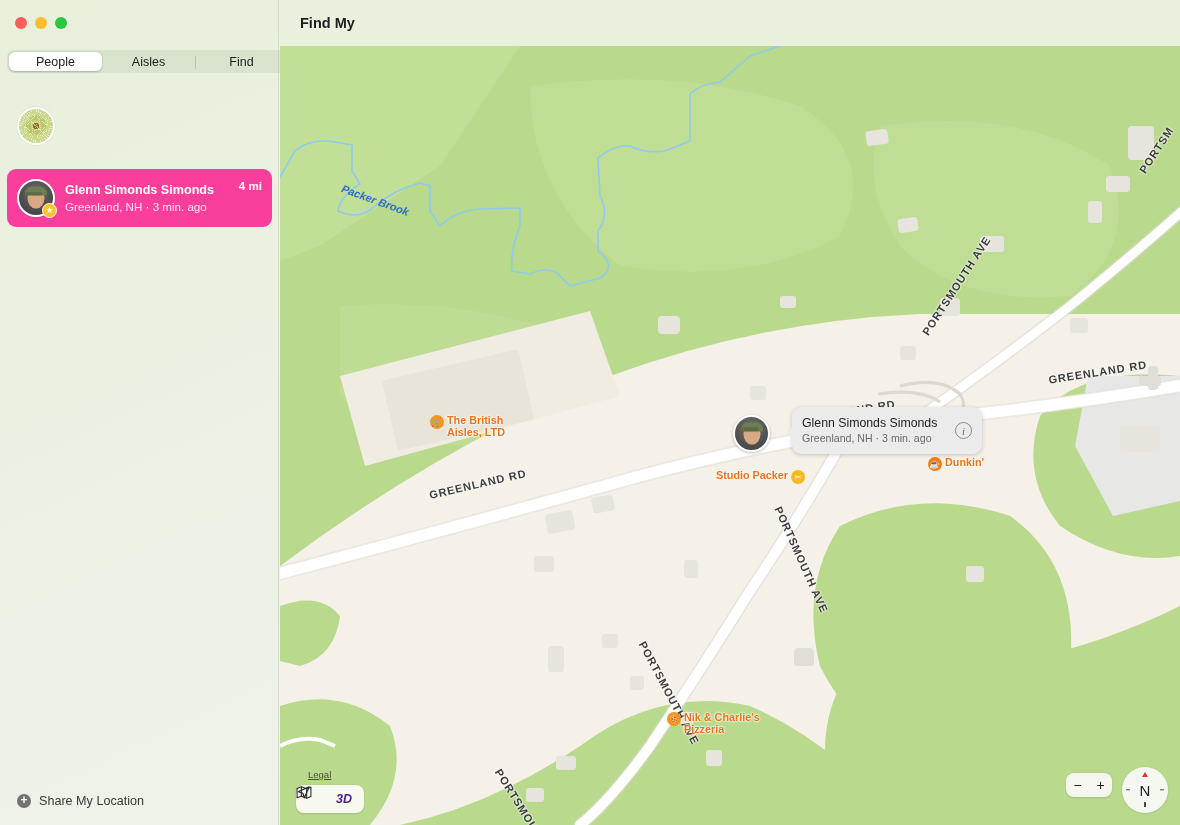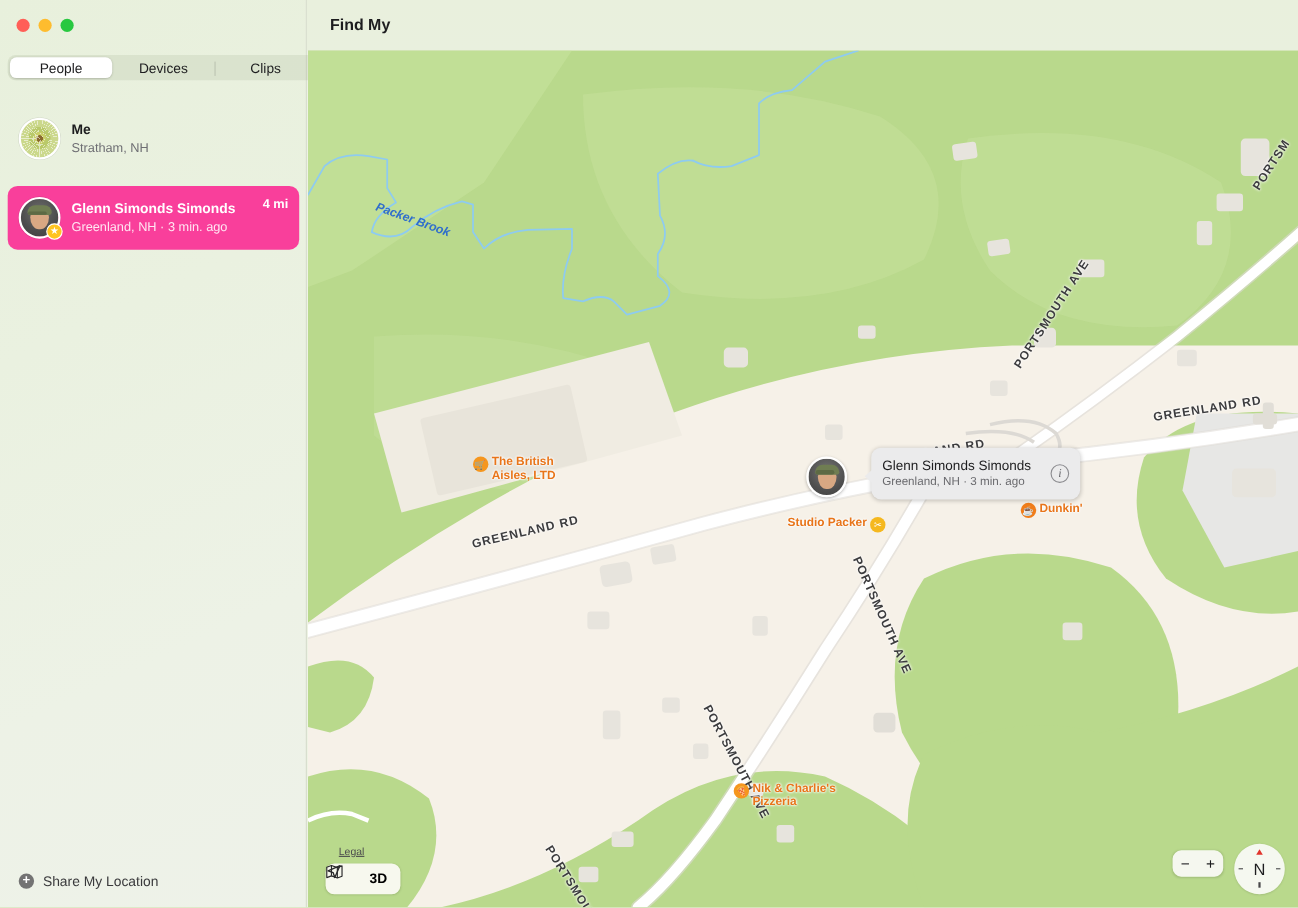--- a/index.html
+++ b/index.html
@@ -159,21 +159,21 @@
   .legal {
     position:absolute; left:15px; bottom:45px; font-size:9.5px; color:#4a4a4c;
     text-decoration:underline;
     padding-left:13px;
   }
   .mapbar {
     position:absolute; left:16px; bottom:12px; height:28px; border-radius:8px;
     background:rgba(252,250,245,0.93); box-shadow:0 0.5px 2px rgba(0,0,0,0.14);
     display:flex; align-items:center; gap:14px; padding:0 12px;
   }
-  .mapbar span { font-size:12.5px; color:#000000; font-weight:600; display:flex; align-items:center; }
+  .mapbar span { font-size:12.5px; color:#4c1d95; font-weight:600; display:flex; align-items:center;font-style:italic; }
 
   
   .zoompill {
     position:absolute; right:68px; bottom:28px; width:46px; height:24px; border-radius:8px;
     background:rgba(250,250,247,0.92); box-shadow:0 0.5px 2px rgba(0,0,0,0.13);
     display:flex; align-items:center; justify-content:space-around;
     font-size:14px; color:#1d1d1f;
   }
   .compass {
     position:absolute; right:12px; bottom:12px; width:46px; height:46px; border-radius:50%;
@@ -206,35 +206,31 @@
       <div class="tl red"></div>
       <div class="tl yel"></div>
       <div class="tl grn"></div>
     </div>
 
     <div class="seg">
       <div class="seg-item active">
         <span>People</span>
       </div>
       <div class="seg-item">
-        <span>Devices</span>
+        <span>Aisles</span>
         <span class="seg-sep"></span>
       </div>
       <div class="seg-item">
-        <span>Clips</span>
+        <span>Find</span>
       </div>
     </div>
 
     <div class="person me">
       <div class="avatar-wrap">
         <div class="avatar flower"></div>
-      </div>
-      <div class="p-text">
-        <div class="p-name">Me</div>
-        <div class="p-sub">Stratham, NH</div>
       </div>
     </div>
 
     <div class="person sel">
       <div class="avatar-wrap">
         <div class="avatar memoji">
           <div class="memoji-face"></div>
           <div class="memoji-cap"></div>
           <div class="memoji-brim"></div>
         </div>

